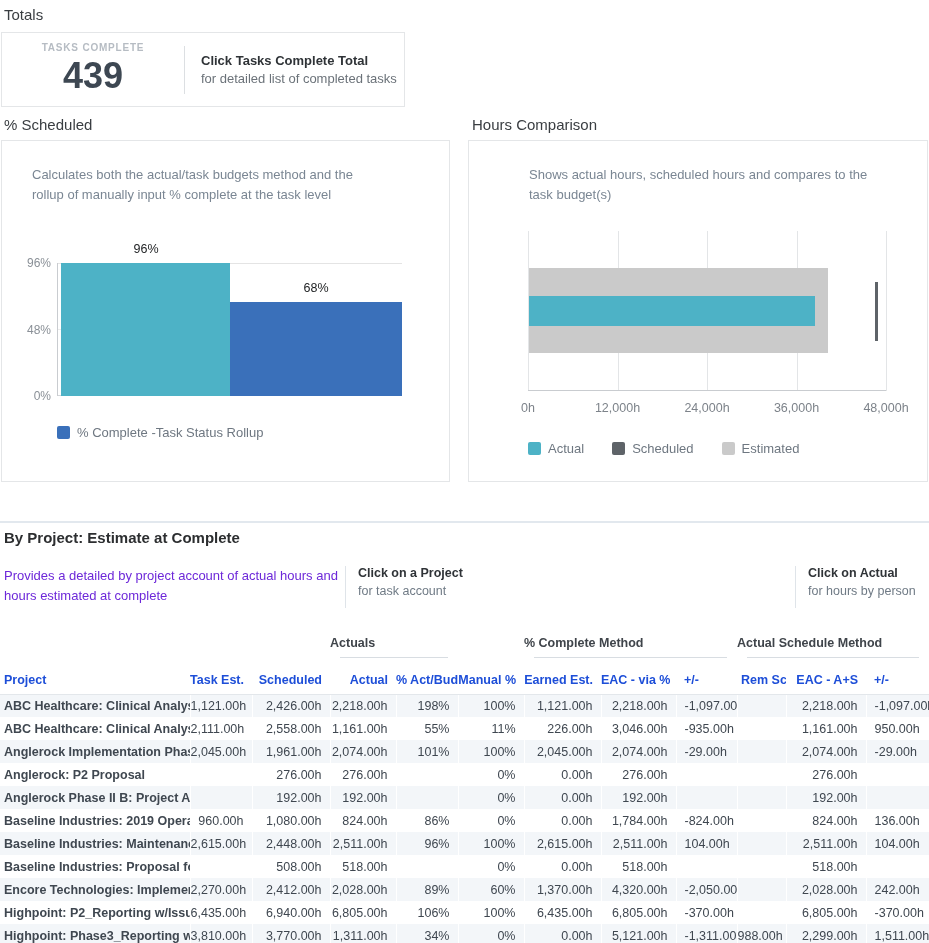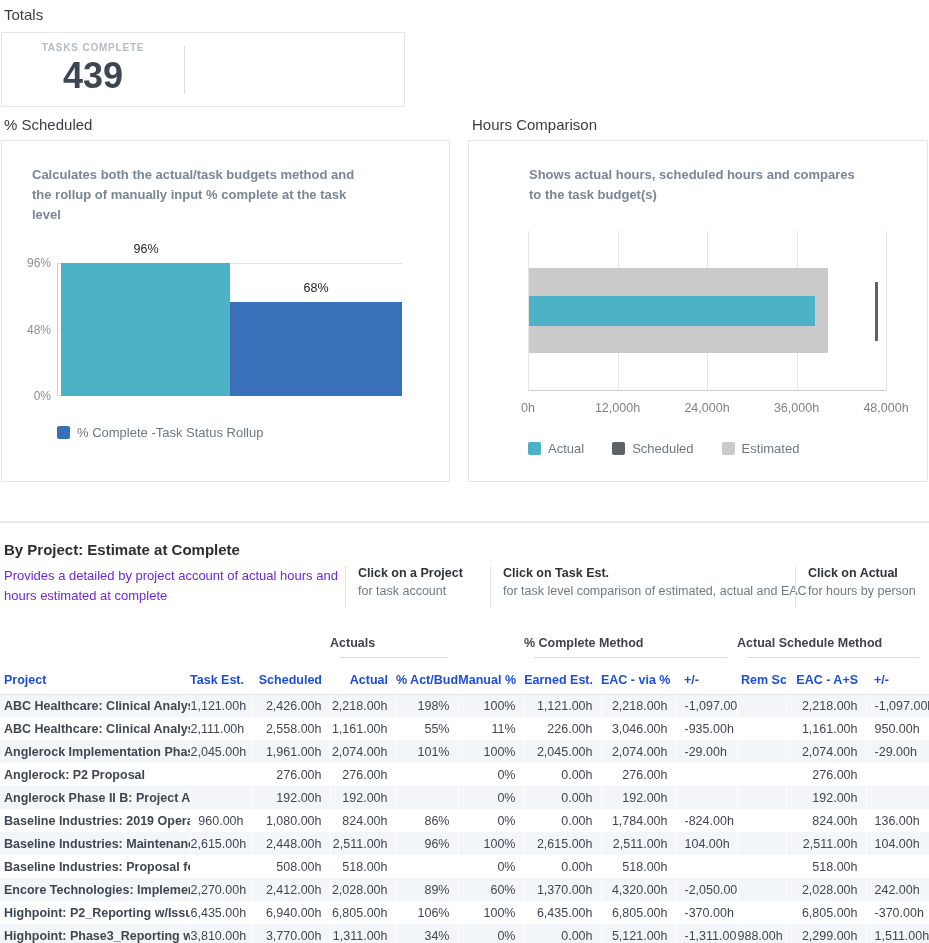--- a/index.html
+++ b/index.html
@@ -16,21 +16,21 @@
   .metric-value { font-size:36px; font-weight:600; color:#3d4752; margin-top:2px; }
   .card-divider { width:1px; height:48px; background:#dcdfe2; }
   .hint-block { padding-left:16px; }
   .hint-title { font-size:13px; font-weight:bold; color:#2f3337; }
   .hint-sub { font-size:13px; color:#6b7279; margin-top:3px; }
 
   
   .panel { position:absolute; top:140px; height:342px; border:1px solid #e4e6e8; background:#fff; }
   #pc-panel { left:1px; width:449px; }
   #hc-panel { left:468px; width:460px; }
-  .panel-desc { position:absolute; font-size:13px; line-height:1.55; color:#7a8693;font-weight:bold; }
+  .panel-desc { position:absolute; font-size:13px; line-height:1.55; color:#7a8693; }
 
   
   #pc-plot { position:absolute; left:55px; top:122px; width:345px; height:133px;
     border-left:1px solid #c9ccd0; }
   .pc-grid-top { position:absolute; left:0; right:0; top:0; border-top:1px solid #e4e4e4; }
   .pc-grid-mid { position:absolute; left:0; right:0; bottom:66px; border-top:1px solid #ececec; }
   .pc-grid-base { position:absolute; left:0; right:0; bottom:0; border-top:1px solid #d2d5d8; }
   .pc-tick { position:absolute; width:38px; right:100%; margin-right:7px; text-align:right;
     font-size:12px; color:#8a9097; }
   .pc-bar { position:absolute; bottom:0; }
@@ -48,21 +48,21 @@
   #hc-bar-act { position:absolute; top:65px; height:30px; left:1px; }
   #hc-marker { position:absolute; top:51px; height:59px; width:3px; }
   .hc-xlabel { position:absolute; top:170px; transform:translateX(-50%); font-size:12.5px; color:#7d838a; }
   .hc-legend { position:absolute; left:59px; top:300px; list-style:none; display:flex; gap:28px; }
   .hc-legend li { display:flex; align-items:center; }
 
   
   #section-divider { position:absolute; left:0; top:521px; width:929px; border-top:2px solid #e2e8ee; }
 
   
-  #bp-heading { position:absolute; left:4px; top:529px; font-size:15px; font-weight:bold; color:#2c2e30;margin-top:12px; }
+  #bp-heading { position:absolute; left:4px; top:529px; font-size:15px; font-weight:bold; color:#2c2e30; }
   #bp-desc { position:absolute; left:4px; top:566px; width:335px; font-size:13px; line-height:1.55; color:#6d28d9; }
   .callout { position:absolute; top:566px; border-left:1px solid #dfe4e9; padding-left:12px; min-height:42px; }
   .callout-title { font-size:12.5px; font-weight:bold; color:#2f3337; }
   .callout-sub { font-size:12.5px; color:#6f7a85; margin-top:4px; }
   #callout-1 { left:345px; }
   #callout-2 { left:490px; }
   #callout-3 { left:795px; }
 
   
   #project-table { position:absolute; left:0; top:628px; width:929px; border-collapse:collapse; table-layout:fixed; }
@@ -87,20 +87,24 @@
 
 <div id="app">
 
   <div class="section-label" style="left:4px; top:6px;">Totals</div>
   <div id="totals-card">
     <div class="metric-block">
       <div class="metric-label">TASKS COMPLETE</div>
       <div class="metric-value">439</div>
     </div>
     <div class="card-divider"></div>
+    <div class="hint-block">
+      <div class="hint-title">Click Tasks Complete Total</div>
+      <div class="hint-sub">for detailed list of completed tasks</div>
+    </div>
   </div>
 
   <div class="section-label" style="left:4px; top:116px;">% Scheduled</div>
   <div id="pc-panel" class="panel">
     <div class="panel-desc" style="left:30px; top:24px; width:340px;">Calculates both the actual/task budgets method and the rollup of manually input % complete at the task level</div>
     <div id="pc-plot">
       <div class="pc-grid-top"></div>
       <div class="pc-grid-mid"></div>
       <div class="pc-grid-base"></div>
       <div class="pc-tick" style="bottom:-7px;">0%</div>
@@ -156,24 +160,20 @@
       </ul>
   </div>
 
   <div id="section-divider"></div>
 
   <div id="bp-heading">By Project: Estimate at Complete</div>
   <div id="bp-desc">Provides a detailed by project account of actual hours and hours estimated at complete</div>
   <div class="callout" id="callout-1">
     <div class="callout-title">Click on a Project</div>
     <div class="callout-sub">for task account</div>
-  </div>
-  <div class="callout" id="callout-2">
-    <div class="callout-title">Click on Task Est.</div>
-    <div class="callout-sub">for task level comparison of estimated, actual and EAC</div>
   </div>
   <div class="callout" id="callout-3">
     <div class="callout-title">Click on Actual</div>
     <div class="callout-sub">for hours by person</div>
   </div>
 
   <table id="project-table">
     <colgroup>
       <col style="width:190px">
         <col style="width:62px">

